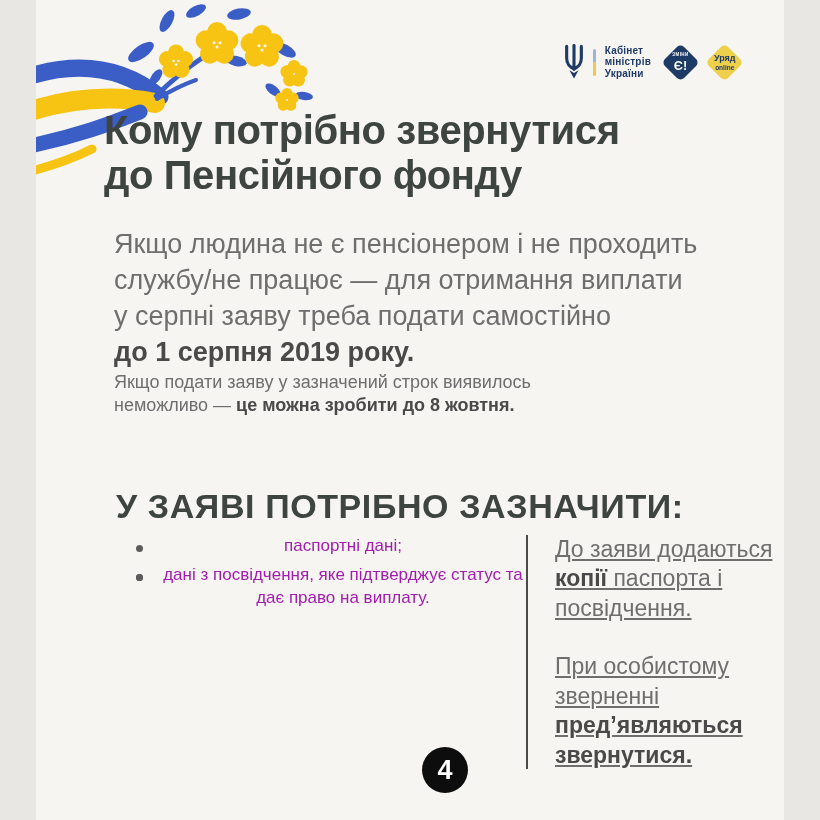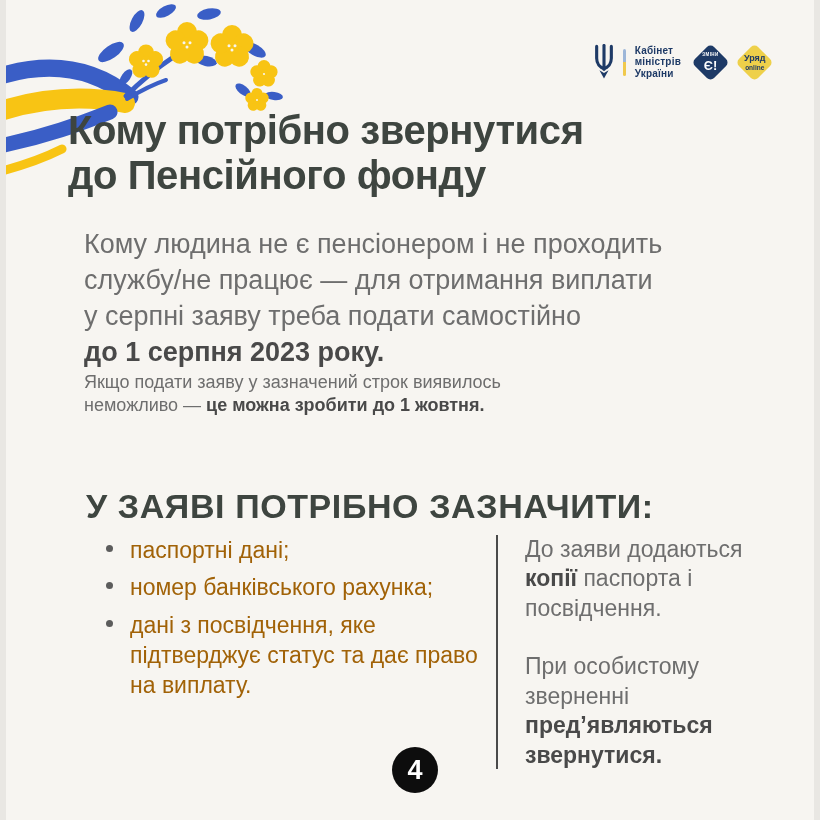--- a/index.html
+++ b/index.html
@@ -1,18 +1,18 @@
 <!DOCTYPE html>
 <html lang="uk"><head>
 <meta charset="utf-8">
 <style>
   * { margin:0; padding:0; box-sizing:border-box; }
   html,body { background:#e9e7e3; }
   .page {
-    position:relative; width:808px; height:820px; margin:0 auto;
+    position:relative; width:748px; height:820px; margin:0 auto;
     background:#f7f5f1; overflow:hidden;
     font-family:"Liberation Sans", sans-serif;
   }
   
   .bouquet { position:absolute; left:0; top:0; }
   
   .logos { position:absolute; top:44px; right:46px; display:flex; align-items:center; }
   .tryzub { display:block; }
   .flag-sep { width:2.5px; height:27px; margin:0 9px 0 8px;
     background:linear-gradient(180deg,#9db6d8 0 50%, #f0c94c 50% 100%); border-radius:2px; }
@@ -25,48 +25,48 @@
   .diamond .inner { transform:rotate(-45deg); text-align:center; display:flex;
     flex-direction:column; align-items:center; justify-content:center; line-height:1; }
   .diamond.navy { background:#1e3a66; margin-left:16px; }
   .diamond.gold { background:#eed04a; margin-left:17px; }
   .zminy-top { font-size:4.5px; color:#fff; letter-spacing:.4px; font-weight:700; margin-bottom:1px; }
   .zminy-main { font-size:13px; color:#fff; font-weight:700; }
   .uryad-main { font-size:9px; color:#1e3a66; font-weight:700; margin-bottom:1.5px; }
   .uryad-sub { font-size:6.5px; color:#1e3a66; font-weight:700; }
   
   .title {
-    position:absolute; left:62px; top:108px;
+    position:absolute; left:68px; top:108px;
     font-size:40px; line-height:1.13; font-weight:700;
     color:#3e4540; letter-spacing:-.4px; white-space:pre-line;
   }
   .bold-seg { font-weight:700; color:#494949; }
   .intro {
     position:absolute; left:78px; top:227px; width:700px;
     font-size:27px; line-height:1.33; color:#6e6e6e; white-space:pre-line;
   }
   .intro .bold-seg { display:block; }
   .note {
     position:absolute; left:78px; top:371px; width:700px;
     font-size:18px; line-height:1.28; color:#6e6e6e; white-space:pre-line;
   }
   .section-heading {
     position:absolute; left:80px; top:487px;
     font-size:34px; font-weight:700; color:#3e4540; letter-spacing:.6px;
   }
   
   .cols { position:absolute; left:80px; top:535px; width:702px; display:flex; }
   .req-list { list-style:none; width:410px; padding-left:20px;
-    font-size:23px; line-height:1.32; color:#a16207; }
+    font-size:17px; line-height:1.32; color:#a21caf;text-align:center; }
   .req-list li { position:relative; padding-left:24px; margin-bottom:7px; }
   .req-list li .dot { position:absolute; left:0; top:10px; width:7px; height:7px;
     border-radius:50%; background:#5c5c5c; }
   .vline { width:2px; height:234px; background:#4a4a4a; flex-shrink:0; }
   .aside { margin-left:27px; width:250px; font-size:23px; line-height:1.28; color:#6e6e6e; }
-  .aside p { margin-bottom:29px; }
+  .aside p { margin-bottom:29px;text-decoration:underline; }
   
   .badge {
     position:absolute; left:386px; top:747px; width:46px; height:46px;
     border-radius:50%; background:#0d0d0d; color:#ffffff;
     font-size:27px; font-weight:700;
     display:flex; align-items:center; justify-content:center;
   }
 </style>
 </head>
 <body>
@@ -169,33 +169,33 @@
       <div class="inner">
         <span class="uryad-main">Уряд</span>
         <span class="uryad-sub">online</span>
       </div>
     </div>
   </div>
 
   <h1 class="title">Кому потрібно звернутися
 до Пенсійного фонду</h1>
 
-  <p class="intro"><span>Кому людина не є пенсіонером і не проходить
+  <p class="intro"><span>Якщо людина не є пенсіонером і не проходить
 службу/не працює — для отримання виплати
-у серпні заяву треба подати самостійно</span><span class="bold-seg">до 1 серпня 2023 року.</span></p>
+у серпні заяву треба подати самостійно</span><span class="bold-seg">до 1 серпня 2019 року.</span></p>
 
   <p class="note"><span>Якщо подати заяву у зазначений строк виявилось
-неможливо — </span><span class="bold-seg">це можна зробити до 1 жовтня.</span></p>
+неможливо — </span><span class="bold-seg">це можна зробити до 8 жовтня.</span></p>
 
   <h2 class="section-heading">У ЗАЯВІ ПОТРІБНО ЗАЗНАЧИТИ:</h2>
 
   <div class="cols">
     <ul class="req-list">
       <li><span class="dot"></span><span>паспортні дані;</span></li>
-      <li><span class="dot"></span><span>номер банківського рахунка;</span></li>
+      <li><span class="dot"></span></li>
       <li><span class="dot"></span><span>дані з посвідчення, яке підтверджує статус та дає право на виплату.</span></li>
     </ul>
     <div class="vline"></div>
     <div class="aside">
       <p><span>До заяви додаються </span><span class="bold-seg">копії</span><span> паспорта і посвідчення.</span></p>
       <p><span>При особистому зверненні </span><span class="bold-seg">пред’являються звернутися.</span></p>
     </div>
   </div>
 
   <div class="badge">4</div>

